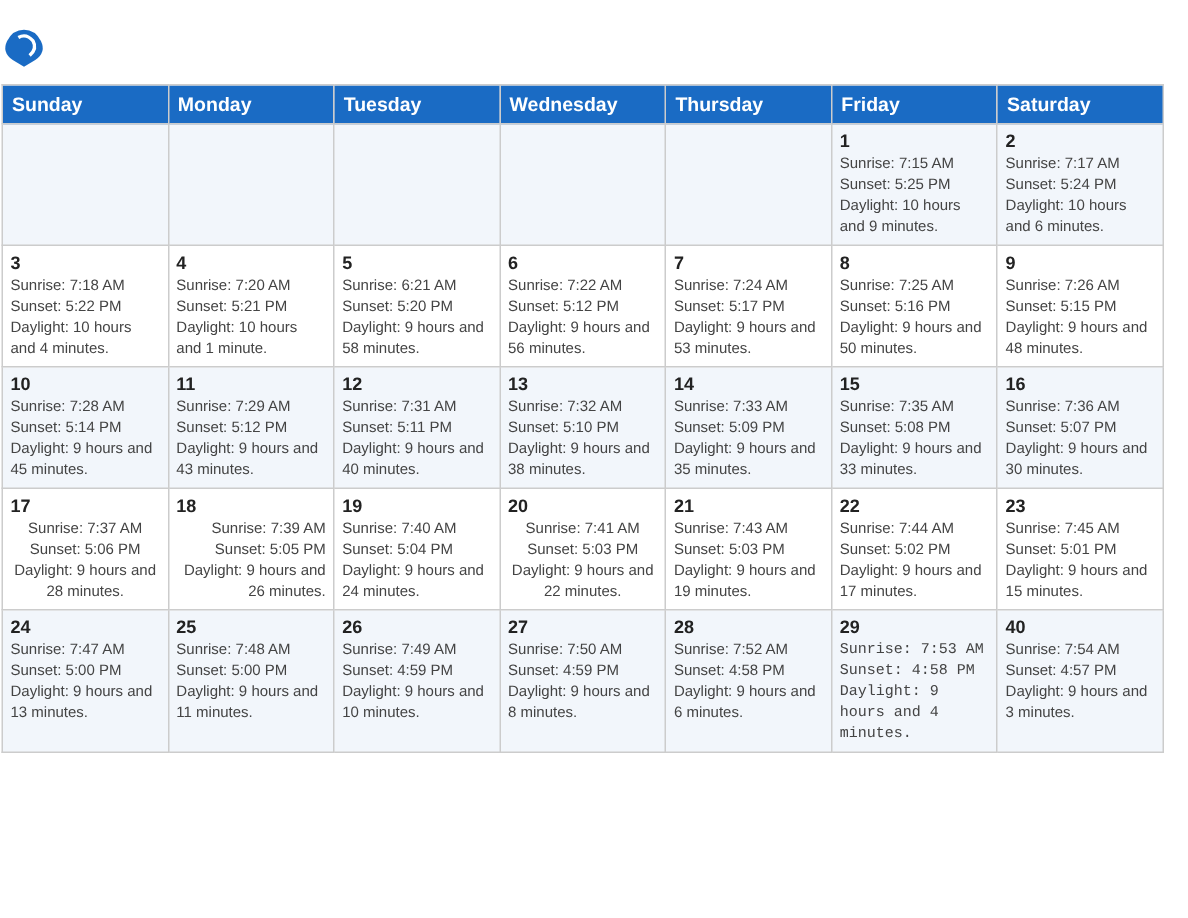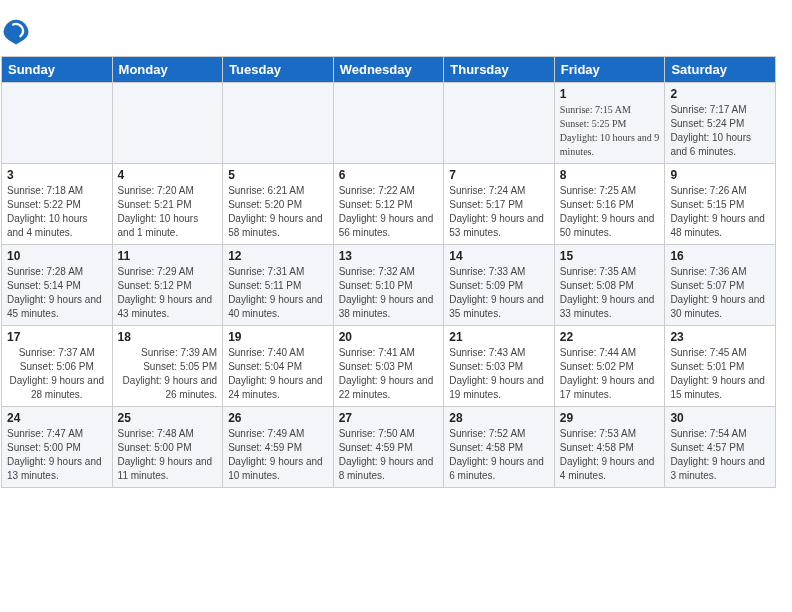--- a/index.html
+++ b/index.html
@@ -122,21 +122,21 @@
     </thead>
     <tbody id="calendar-body">
     <tr>
           <td></td>
           <td></td>
           <td></td>
           <td></td>
           <td></td>
           <td>
             <div class="day-number">1</div>
-            <div class="day-info" style="white-space: pre-line; font-family: Liberation Serif, serif;">Sunrise: 7:15 AM
+            <div class="day-info" style="white-space: pre-line;">Sunrise: 7:15 AM
 Sunset: 5:25 PM
 Daylight: 10 hours and 9 minutes.</div>
           </td>
           <td>
             <div class="day-number">2</div>
             <div class="day-info" style="white-space: pre-line;">Sunrise: 7:17 AM
 Sunset: 5:24 PM
 Daylight: 10 hours and 6 minutes.</div>
           </td>
         </tr>
@@ -242,21 +242,21 @@
 Daylight: 9 hours and 26 minutes.</div>
           </td>
           <td>
             <div class="day-number">19</div>
             <div class="day-info" style="white-space: pre-line;">Sunrise: 7:40 AM
 Sunset: 5:04 PM
 Daylight: 9 hours and 24 minutes.</div>
           </td>
           <td>
             <div class="day-number">20</div>
-            <div class="day-info" style="white-space: pre-line;">Sunrise: 7:41 AM
+            <div class="day-info" style="white-space: pre-line; text-align: center;">Sunrise: 7:41 AM
 Sunset: 5:03 PM
 Daylight: 9 hours and 22 minutes.</div>
           </td>
           <td>
             <div class="day-number">21</div>
             <div class="day-info" style="white-space: pre-line;">Sunrise: 7:43 AM
 Sunset: 5:03 PM
 Daylight: 9 hours and 19 minutes.</div>
           </td>
           <td>
@@ -298,26 +298,26 @@
 Daylight: 9 hours and 8 minutes.</div>
           </td>
           <td>
             <div class="day-number">28</div>
             <div class="day-info" style="white-space: pre-line;">Sunrise: 7:52 AM
 Sunset: 4:58 PM
 Daylight: 9 hours and 6 minutes.</div>
           </td>
           <td>
             <div class="day-number">29</div>
-            <div class="day-info" style="white-space: pre-line;">Sunrise: 7:53 AM
+            <div class="day-info" style="white-space: pre-line; font-family: Liberation Mono, monospace;">Sunrise: 7:53 AM
 Sunset: 4:58 PM
 Daylight: 9 hours and 4 minutes.</div>
           </td>
           <td>
-            <div class="day-number">30</div>
+            <div class="day-number">40</div>
             <div class="day-info" style="white-space: pre-line;">Sunrise: 7:54 AM
 Sunset: 4:57 PM
 Daylight: 9 hours and 3 minutes.</div>
           </td>
         </tr>
       </tbody>
   </table>
 </div>
 
 </body></html>

